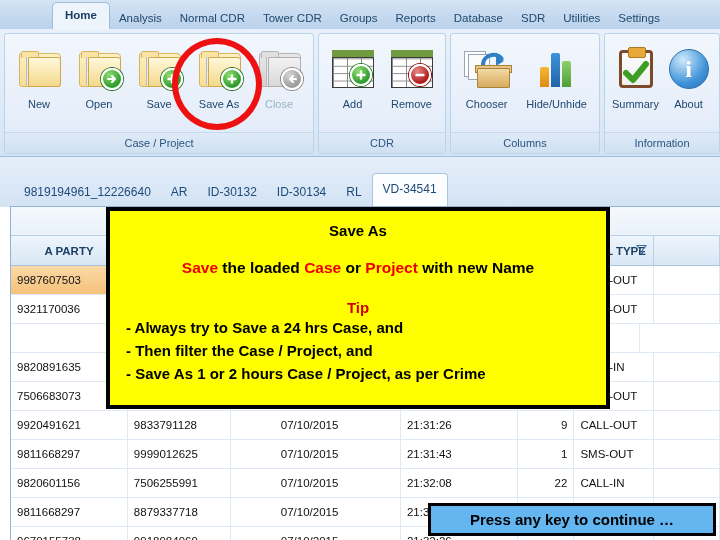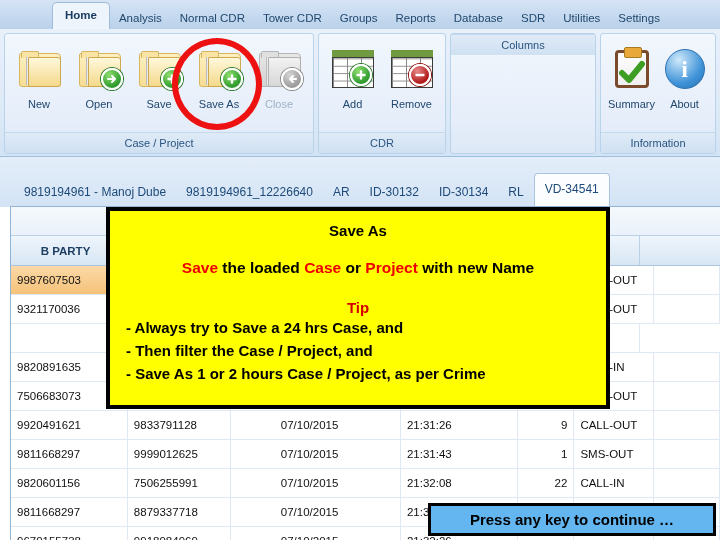--- a/index.html
+++ b/index.html
@@ -325,20 +325,47 @@
                 </div>
             </div>
           </div>
           <div class="lbl">Remove</div>
         </div>
       </div>
       <div class="gtitle">CDR</div>
     </div>
 
     <div class="group" style="width:150px">
+      <div class="items" style="justify-content:center">
+        <div class="btn" style="width:66px">
+          <div class="glyph">
+            <div class="chooser">
+              <div class="pg"></div>
+                <div class="pg2"></div>
+              <svg width="26" height="20" style="position:absolute;left:16px;top:0;">
+                  <path d="M3 16 C3 4, 20 3, 22 11" stroke="#2f7fc4" stroke-width="4" fill="none"></path>
+                  <path d="M16 7 L24 12 L16 17 Z" fill="#2f7fc4"></path>
+                </svg>
+              <div class="flap"></div>
+                <div class="box"></div>
+            </div>
+          </div>
+          <div class="lbl">Chooser</div>
+        </div>
+        <div class="btn" style="width:80px">
+          <div class="glyph">
+            <div class="bars">
+              <i style="height:20px;background:linear-gradient(to bottom,#f7b733,#e08a12);"></i>
+              <i style="height:34px;background:linear-gradient(to bottom,#3f93d8,#1f63a8);"></i>
+              <i style="height:26px;background:linear-gradient(to bottom,#8ed16a,#4e9e34);"></i>
+            </div>
+          </div>
+          <div class="lbl">Hide/Unhide</div>
+        </div>
+      </div>
       <div class="gtitle">Columns</div>
     </div>
 
     <div class="group" style="width:116px">
       <div class="items" style="justify-content:center">
         <div class="btn">
           <div class="glyph">
             <div class="clip">
                 <div class="body"></div>
                 <div class="cliptop"></div>
@@ -356,32 +383,32 @@
           <div class="lbl">About</div>
         </div>
       </div>
       <div class="gtitle">Information</div>
     </div>
   </div>
 
   <div class="redring"></div>
 
   <div class="doctabs">
-    <div class="dtab">9819194961 - Manoj Dube</div>
     <div class="dtab">9819194961_12226640</div>
     <div class="dtab">AR</div>
     <div class="dtab">ID-30132</div>
     <div class="dtab">ID-30134</div>
     <div class="dtab">RL</div>
     <div class="dtab active">VD-34541</div>
   </div>
 
   <div class="gridwrap">
     <div class="filterrow"></div>
     <div class="hdrrow">
+      <div class="cell c0">A PARTY</div>
       <div class="cell c1">B PARTY</div>
       <div class="cell c2">DATE</div>
       <div class="cell c3">TIME</div>
       <div class="cell c4">DUR</div>
       <div class="cell c5">
         <span>CALL TYPE</span>
         <span class="funnel">
           <svg width="11" height="11" viewBox="0 0 11 11">
               <path d="M1 1h9L6.5 5.5V10L4.5 8.5V5.5Z" fill="none" stroke="#3a6f9f" stroke-width="1.1"></path>
             </svg>

